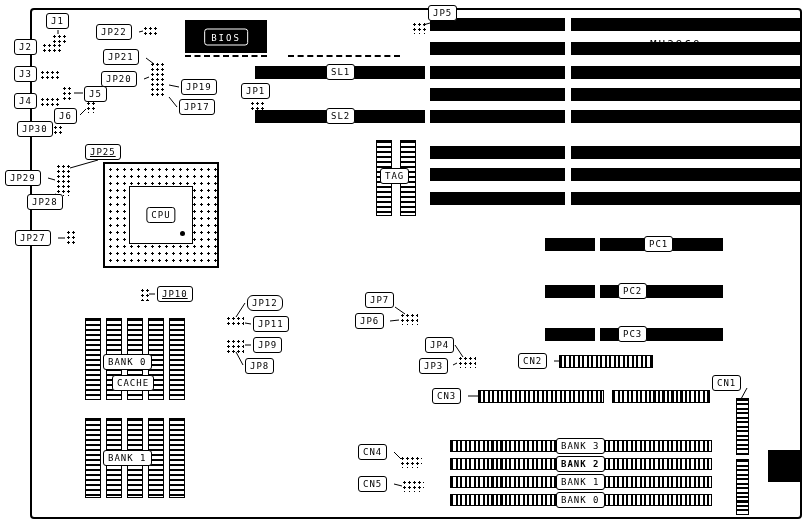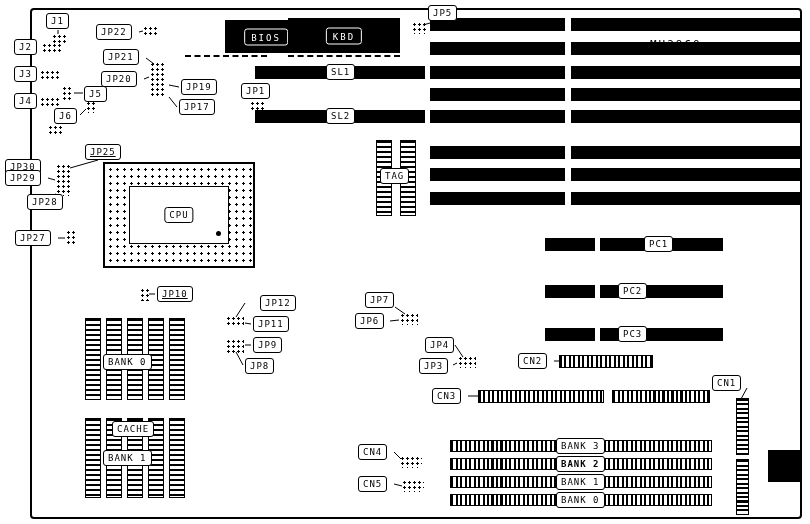--- a/index.html
+++ b/index.html
@@ -21,21 +21,21 @@
             background-size:5px 5px; }
   .dipcol { position:absolute; box-sizing:border-box; border:1px solid #000; width:16px; z-index:2;
             background:repeating-linear-gradient(180deg,#000 0 2px,#fff 2px 5px); }
   .vstripe { position:absolute; box-sizing:border-box; border:1px solid #000; z-index:2;
              background:repeating-linear-gradient(90deg,#000 0 2px,#fff 2px 4.5px); }
   .hstripe { position:absolute; box-sizing:border-box; border:1px solid #000; z-index:2;
              background:repeating-linear-gradient(180deg,#000 0 2px,#fff 2px 4.5px); }
   .cpu { position:absolute; left:103px; top:162px; width:112px; height:102px;
          border:2px solid #000; z-index:2;
          background-image:radial-gradient(circle, #000 1.1px, rgba(0,0,0,0) 1.35px);
-         background-size:7px 7px; background-position:2px 2px;padding-left:36px; }
+         background-size:7px 7px; background-position:2px 2px; }
   .cpu-inner { position:absolute; left:24px; top:22px; right:24px; bottom:22px;
                background:#fff; border:1.5px solid #000; }
   .cpu-dot { position:absolute; width:5px; height:5px; background:#000; border-radius:50%;
              right:32px; bottom:30px; z-index:4; }
   .modeltext { position:absolute; font-size:11px; letter-spacing:2px; color:#000; z-index:3; }
   .leaders { position:absolute; left:0; top:0; z-index:5; pointer-events:none; }
   .notch { position:absolute; top:0; bottom:0; width:5px; background:#fff; }
   .port { position:absolute; background:#000; z-index:3; }
 </style>
 </head>
@@ -92,27 +92,24 @@
   <div class="slot" style="left:430px;top:168px;width:135px;"></div>
   <div class="slot" style="left:571px;top:168px;width:229px;"></div>
   <div class="slot" style="left:430px;top:192px;width:135px;"></div>
   <div class="slot" style="left:571px;top:192px;width:229px;"></div>
 
   <div class="slot" style="left:255px;top:66px;width:170px;"></div>
   <div class="lbl" style="left:326px;top:64px;">SL1</div>
   <div class="slot" style="left:255px;top:110px;width:170px;"></div>
   <div class="lbl" style="left:326px;top:108px;">SL2</div>
 
-  <div class="chip" style="left:185px;top:20px;width:82px;height:33px;margin-left:40px;">
+  <div class="chip" style="left:185px;top:20px;width:82px;height:33px;">
     <span class="chiplbl">BIOS</span>
   </div>
   <div class="dashed" style="left:185px;top:55px;width:82px;"></div>
-  <div class="chip" style="left:288px;top:18px;width:112px;height:35px;">
-    <span class="chiplbl">KBD</span>
-  </div>
   <div class="dashed" style="left:288px;top:55px;width:112px;"></div>
 
   <div class="modeltext" style="left:650px;top:38px;">MH2960</div>
 
   <div class="jumper" style="left:52px;top:34px;width:15px;height:10px;"></div>
   <div class="jumper" style="left:42px;top:43px;width:20px;height:10px;"></div>
   <div class="jumper" style="left:40px;top:70px;width:20px;height:10px;"></div>
   <div class="jumper" style="left:40px;top:97px;width:20px;height:10px;"></div>
   <div class="jumper" style="left:48px;top:125px;width:15px;height:10px;"></div>
   <div class="jumper" style="left:62px;top:86px;width:10px;height:15px;"></div>
@@ -128,36 +125,36 @@
   <div class="jumper" style="left:226px;top:339px;width:18px;height:14px;"></div>
   <div class="jumper" style="left:400px;top:313px;width:18px;height:12px;"></div>
   <div class="jumper" style="left:458px;top:356px;width:18px;height:12px;"></div>
   <div class="jumper" style="left:400px;top:456px;width:22px;height:12px;"></div>
   <div class="jumper" style="left:402px;top:480px;width:22px;height:12px;"></div>
 
   <div class="lbl" style="left:46px;top:13px;">J1</div>
   <div class="lbl" style="left:14px;top:39px;">J2</div>
   <div class="lbl" style="left:14px;top:66px;">J3</div>
   <div class="lbl" style="left:14px;top:93px;">J4</div>
-  <div class="lbl" style="left:5px;top:121px;margin-top:38px;">JP30</div>
+  <div class="lbl" style="left:17px;top:121px;">JP30</div>
   <div class="lbl" style="left:84px;top:86px;">J5</div>
   <div class="lbl" style="left:54px;top:108px;">J6</div>
   <div class="lbl" style="left:96px;top:24px;">JP22</div>
   <div class="lbl" style="left:103px;top:49px;">JP21</div>
   <div class="lbl" style="left:101px;top:71px;">JP20</div>
   <div class="lbl" style="left:181px;top:79px;">JP19</div>
   <div class="lbl" style="left:179px;top:99px;">JP17</div>
   <div class="lbl" style="left:241px;top:83px;">JP1</div>
   <div class="lbl" style="left:428px;top:5px;">JP5</div>
   <div class="lbl" style="left:85px;top:144px;text-decoration:underline;">JP25</div>
   <div class="lbl" style="left:5px;top:170px;">JP29</div>
   <div class="lbl" style="left:27px;top:194px;">JP28</div>
   <div class="lbl" style="left:15px;top:230px;">JP27</div>
   <div class="lbl" style="left:157px;top:286px;text-decoration:underline;">JP10</div>
-  <div class="lbl" style="left:260px;top:295px;">JP12</div>
+  <div class="lbl" style="left:247px;top:295px;border-radius:6px;">JP12</div>
   <div class="lbl" style="left:253px;top:316px;">JP11</div>
   <div class="lbl" style="left:253px;top:337px;">JP9</div>
   <div class="lbl" style="left:245px;top:358px;">JP8</div>
   <div class="lbl" style="left:365px;top:292px;">JP7</div>
   <div class="lbl" style="left:355px;top:313px;">JP6</div>
   <div class="lbl" style="left:425px;top:337px;">JP4</div>
   <div class="lbl" style="left:419px;top:358px;">JP3</div>
 
   <div class="cpu">
     <div class="cpu-inner"></div>
@@ -168,21 +165,21 @@
   <div class="dipcol" style="left:376px;top:140px;height:76px;"></div>
   <div class="dipcol" style="left:400px;top:140px;height:76px;"></div>
   <div class="lbl" style="left:380px;top:168px;">TAG</div>
 
   <div class="dipcol" style="left:85px;top:318px;height:82px;"></div>
   <div class="dipcol" style="left:106px;top:318px;height:82px;"></div>
   <div class="dipcol" style="left:127px;top:318px;height:82px;"></div>
   <div class="dipcol" style="left:148px;top:318px;height:82px;"></div>
   <div class="dipcol" style="left:169px;top:318px;height:82px;"></div>
   <div class="lbl" style="left:103px;top:354px;">BANK 0</div>
-  <div class="lbl" style="left:112px;top:421px;">CACHE</div>
+  <div class="lbl" style="left:112px;top:375px;">CACHE</div>
   <div class="dipcol" style="left:85px;top:418px;height:80px;"></div>
   <div class="dipcol" style="left:106px;top:418px;height:80px;"></div>
   <div class="dipcol" style="left:127px;top:418px;height:80px;"></div>
   <div class="dipcol" style="left:148px;top:418px;height:80px;"></div>
   <div class="dipcol" style="left:169px;top:418px;height:80px;"></div>
   <div class="lbl" style="left:103px;top:450px;">BANK 1</div>
 
   <div class="slot" style="left:545px;top:238px;width:178px;">
     <div class="notch" style="left:50px;"></div>
   </div>

